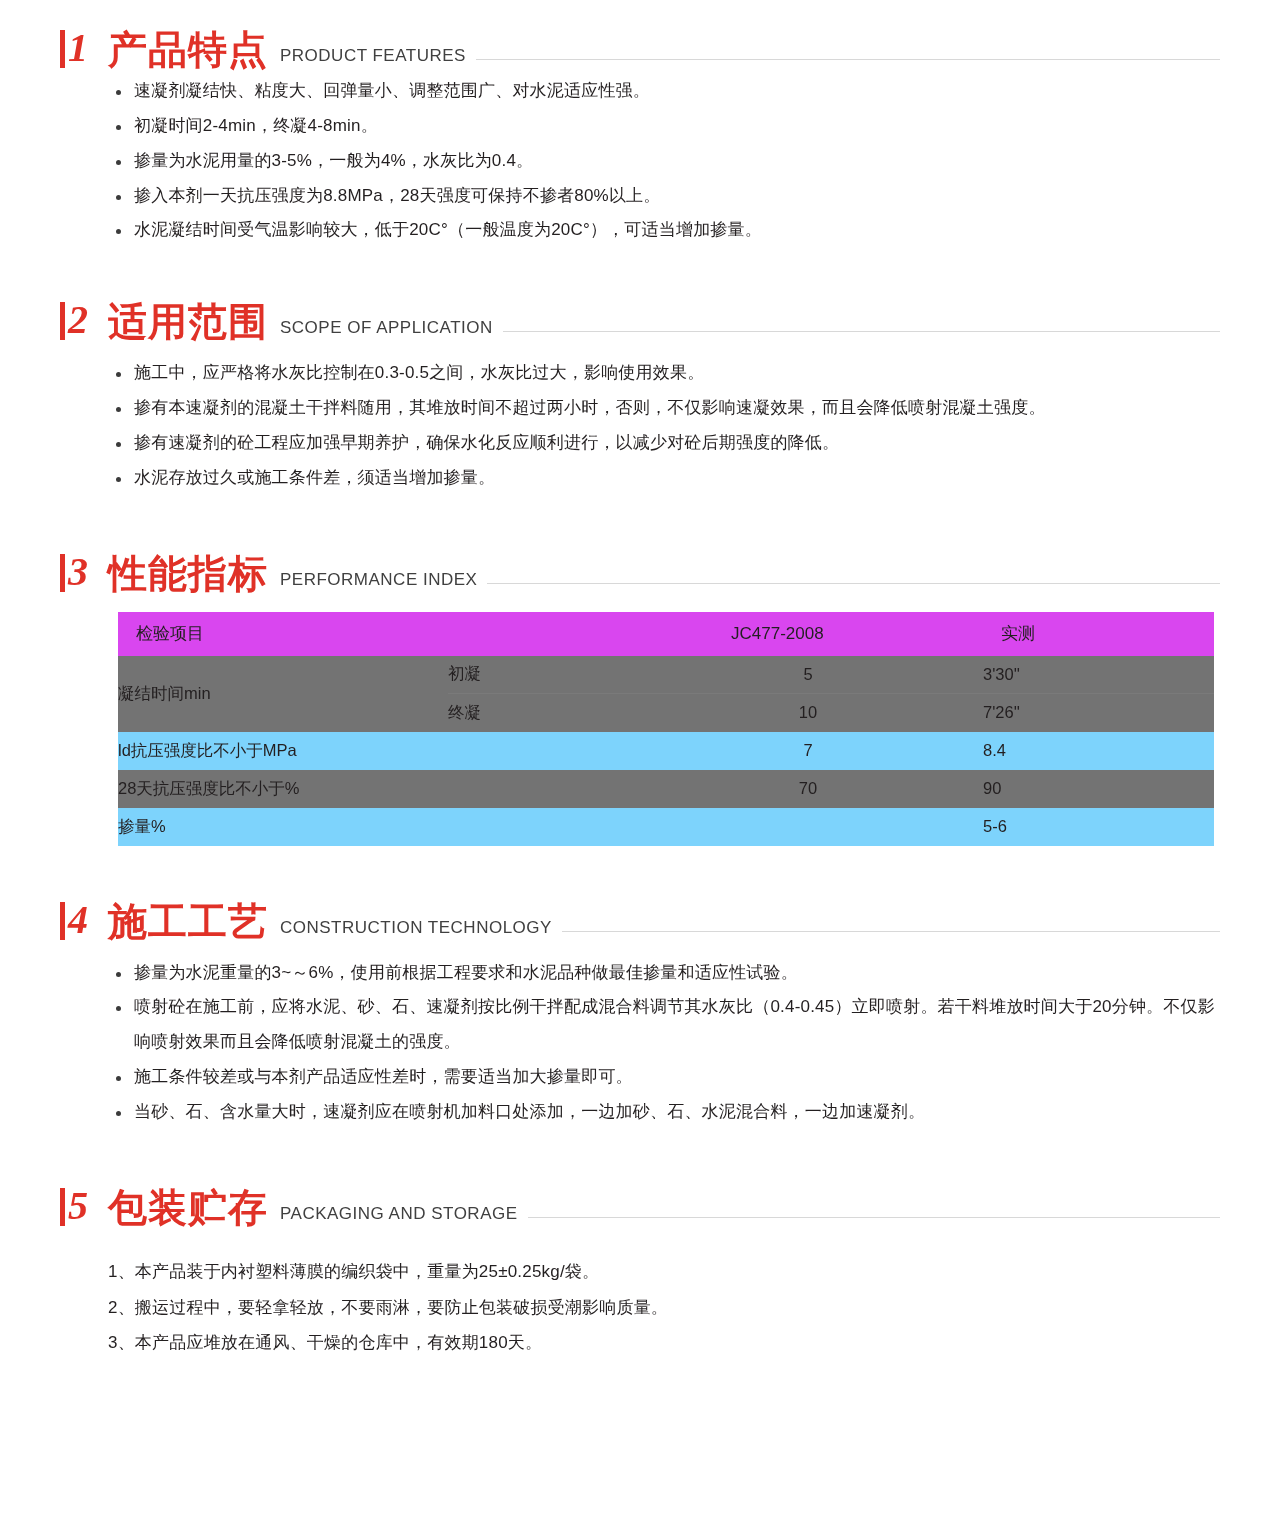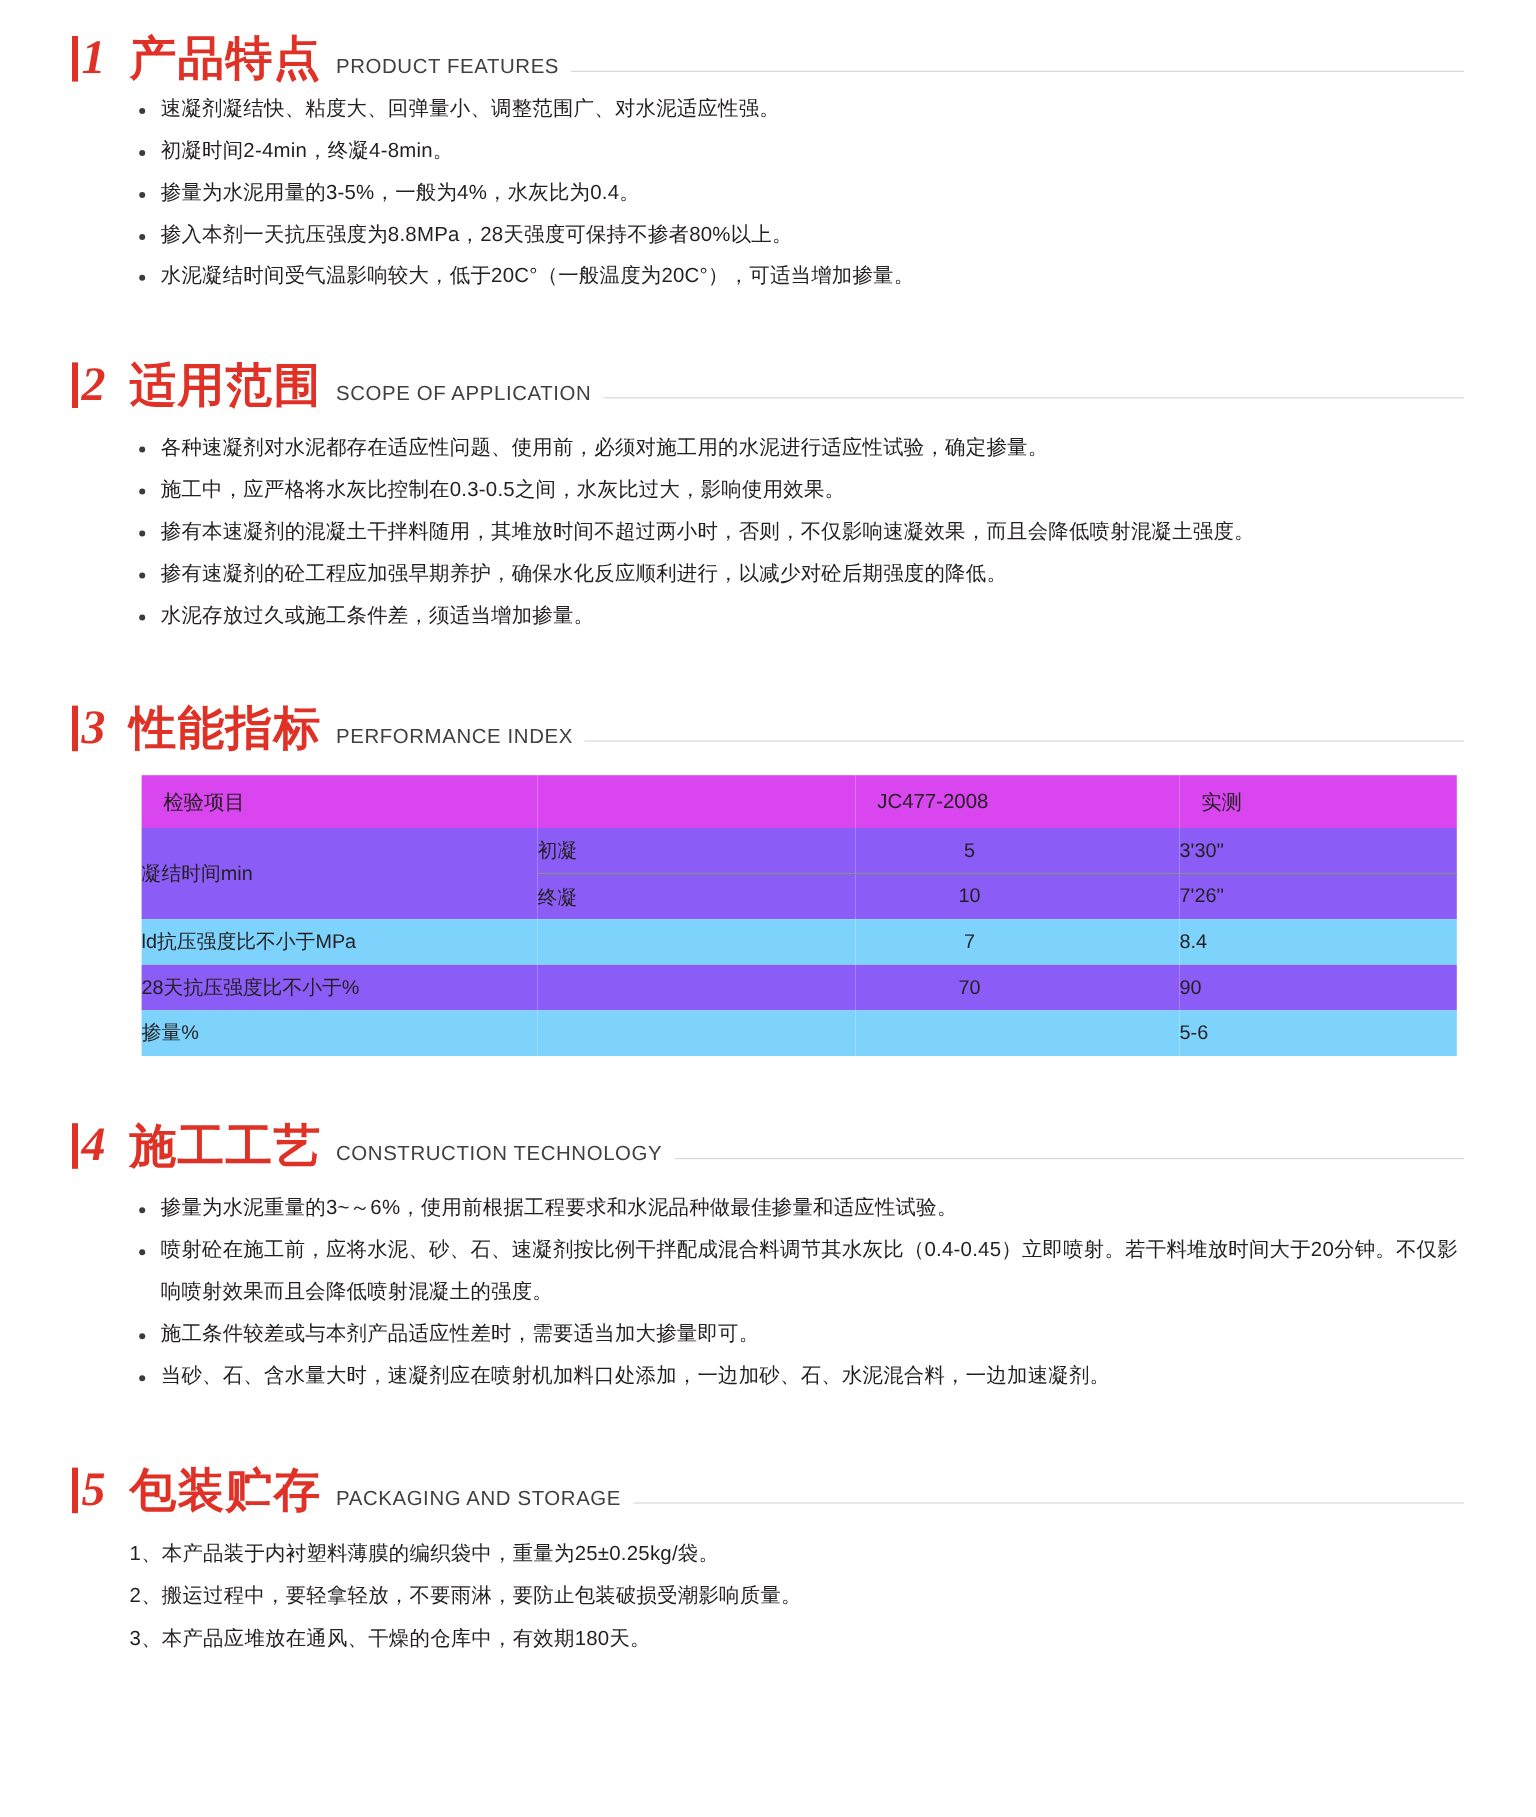--- a/index.html
+++ b/index.html
@@ -133,21 +133,21 @@
     font-weight: normal;
     text-align: left;
   }
   .perf-table .hdr td {
     background: #d946ef;
     height: 44px;
     padding: 0 18px;
     font-size: 17px;
     color: #231f20;
   }
-  .row-white td { background: #8b5cf6; }
+  .row-white td { background: #737373; }
   .row-grey td  { background: #7dd3fc; }
   .cell-pad { padding: 0 18px; }
   .c-item  { width: 330px; }
   .c-sub   { width: 265px; text-align: left; }
   .c-std   { width: 270px; text-align: left; }
   .c-act   { width: 231px; text-align: left; }
   .perf-table td.tall { height: 38px; }
   .sub-divider { border-bottom: 1px solid #7a7a7a; }
   .item-merge { vertical-align: middle; }
 </style>
@@ -173,21 +173,20 @@
   </div>
 
   <div class="section" style="margin-top:42px;">
     <div class="sec-head">
       <div class="sec-num">2</div>
       <div class="sec-cn">适用范围</div>
       <div class="sec-en">SCOPE OF APPLICATION</div>
       <div class="sec-rule"></div>
     </div>
     <ul class="bullets" style="margin-top:14px;">
-      <li>各种速凝剂对水泥都存在适应性问题、使用前，必须对施工用的水泥进行适应性试验，确定掺量。</li>
       <li>施工中，应严格将水灰比控制在0.3-0.5之间，水灰比过大，影响使用效果。</li>
       <li>掺有本速凝剂的混凝土干拌料随用，其堆放时间不超过两小时，否则，不仅影响速凝效果，而且会降低喷射混凝土强度。</li>
       <li>掺有速凝剂的砼工程应加强早期养护，确保水化反应顺利进行，以减少对砼后期强度的降低。</li>
       <li>水泥存放过久或施工条件差，须适当增加掺量。</li>
     </ul>
   </div>
 
   <div class="section" style="margin-top:46px;">
     <div class="sec-head">
       <div class="sec-num">3</div>
@@ -257,20 +256,20 @@
     </ul>
   </div>
 
   <div class="section" style="margin-top:46px;">
     <div class="sec-head">
       <div class="sec-num">5</div>
       <div class="sec-cn">包装贮存</div>
       <div class="sec-en">PACKAGING AND STORAGE</div>
       <div class="sec-rule"></div>
     </div>
-    <ol class="numlist" style="margin-top:14px;">
+    <ol class="numlist" style="margin-top:26px;">
       <li>1、本产品装于内衬塑料薄膜的编织袋中，重量为25±0.25kg/袋。</li>
       <li>2、搬运过程中，要轻拿轻放，不要雨淋，要防止包装破损受潮影响质量。</li>
       <li>3、本产品应堆放在通风、干燥的仓库中，有效期180天。</li>
     </ol>
   </div>
 
 </div>
 
 </body></html>

